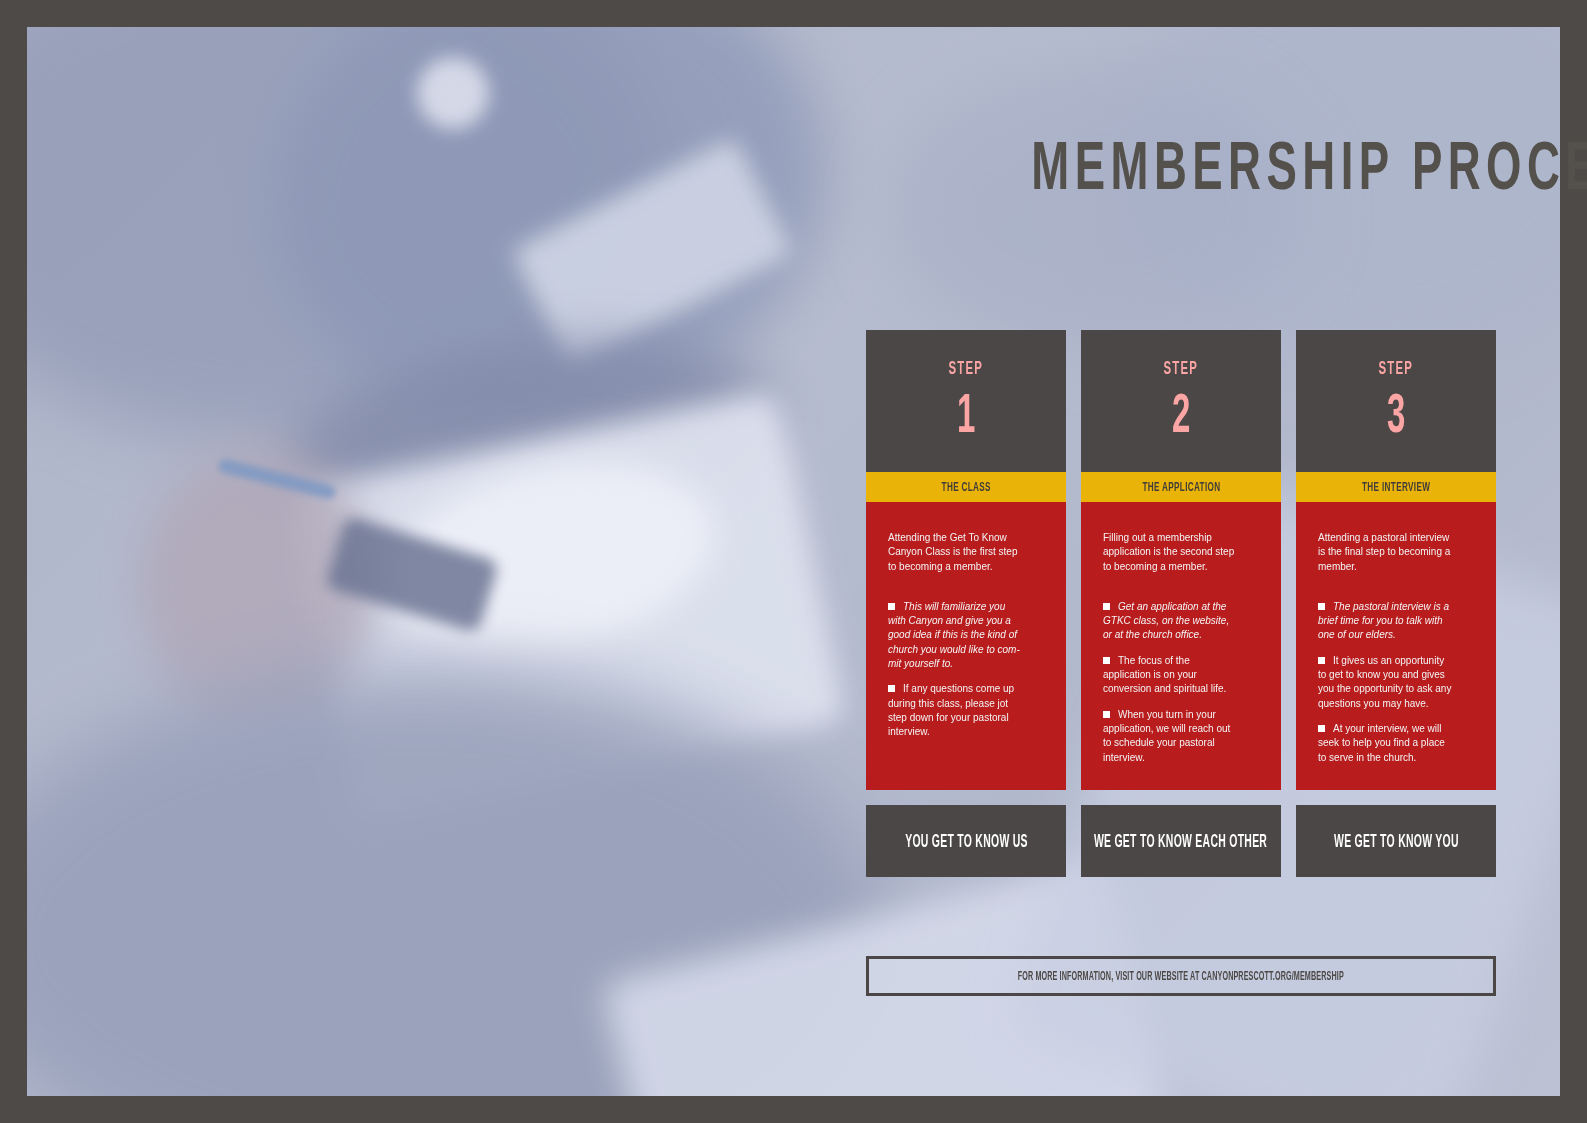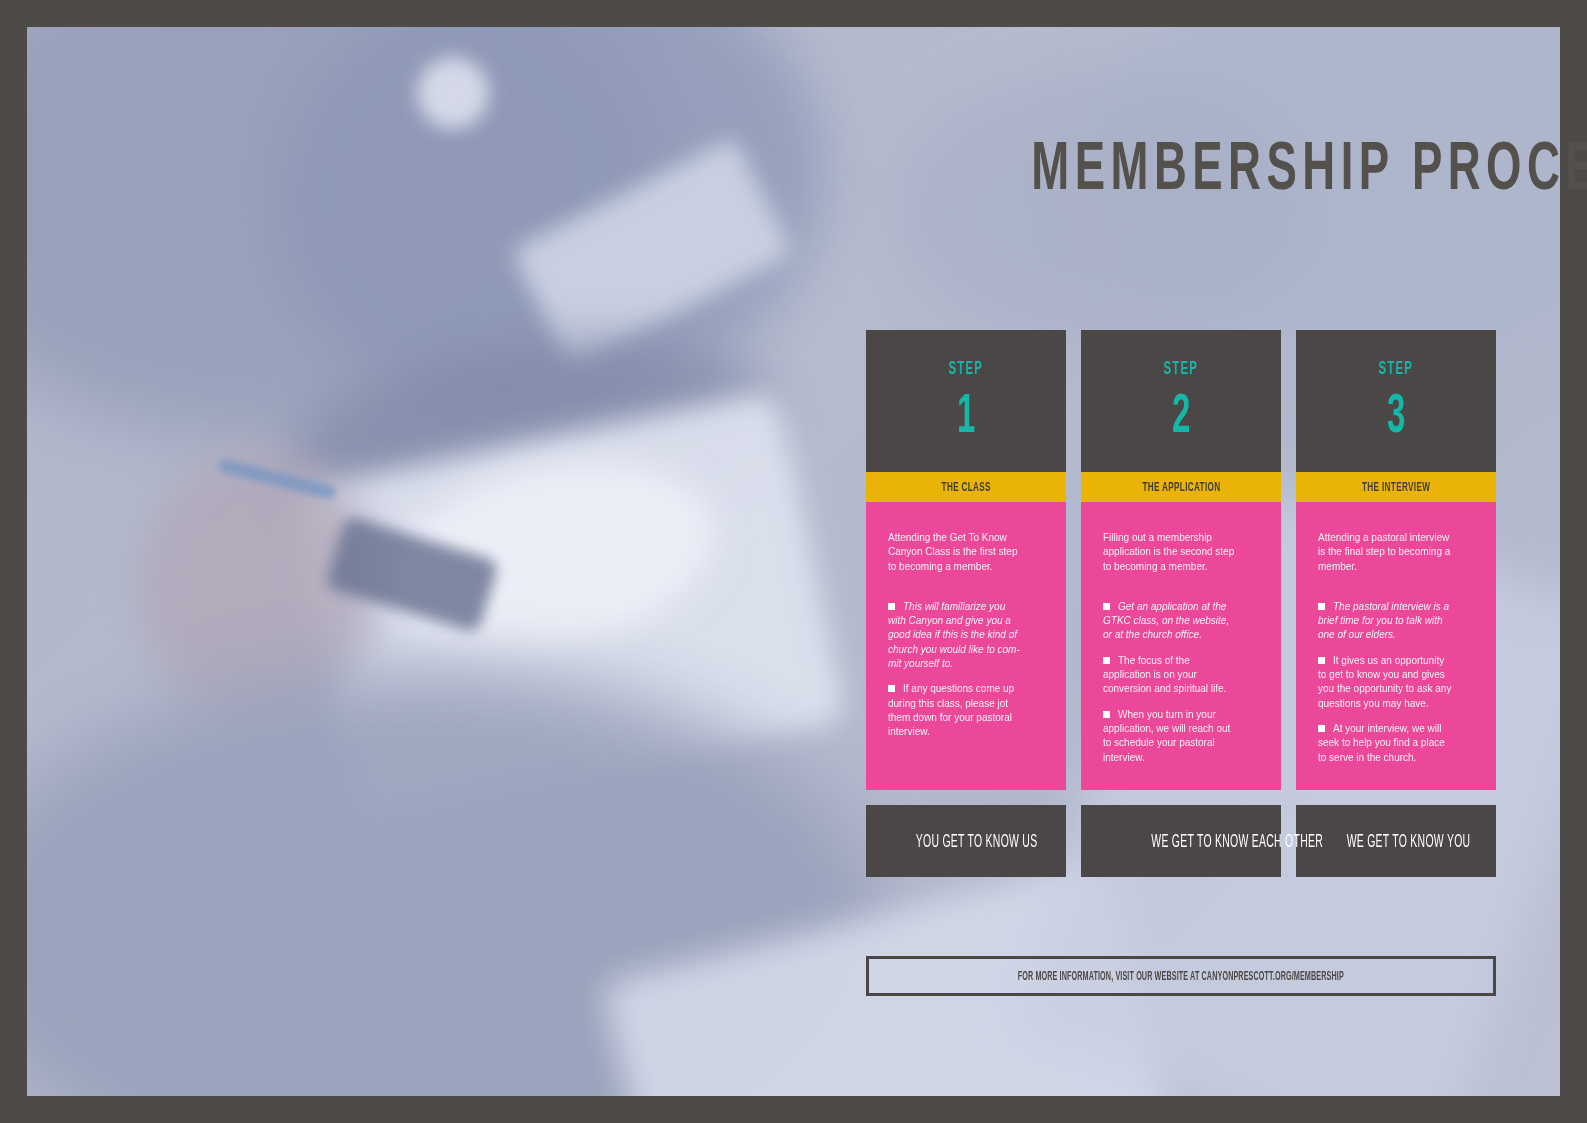--- a/index.html
+++ b/index.html
@@ -38,51 +38,51 @@
     position:absolute; left:866px; top:131px; width:630px;
     text-align:center; color:#54504c; font-weight:bold;
     font-size:69px; line-height:1; letter-spacing:.12em;
   }
   .title .cond { transform:scaleX(.66); }
 
   
   .grid { position:absolute; left:866px; top:330px; width:630px; display:flex; gap:15px; }
   .card { width:200px; display:flex; flex-direction:column; }
   .card-header {
-    height:142px; background:#4a4746; color:#14b8a6; text-align:center;
+    height:142px; background:#4a4746; color:#fca5a5; text-align:center;
     box-sizing:border-box; padding-top:28px;
   }
   .step-label { font-size:19px; font-weight:bold; letter-spacing:2px; line-height:1; }
   .step-label .cond { transform:scaleX(.6); }
   .step-number { font-size:55px; font-weight:bold; line-height:1; margin-top:9px; }
   .step-number .cond { transform:scaleX(.6); }
   .step-band {
     height:30px; background:#eab308; color:#403d3a;
     display:flex; align-items:center; justify-content:center;
     font-size:12px; font-weight:bold; letter-spacing:.5px;
   }
   .step-band .cond { transform:scaleX(.68); }
   .card-body {
-    height:288px; background:#ec4899; color:#f4f4f6;
+    height:288px; background:#b91c1c; color:#f4f4f6;
     box-sizing:border-box; padding:29px 14px 0 22px;
     font-size:10px; line-height:14.3px;
   }
   .intro { white-space:pre-line; }
   .bullets { margin-top:26px; }
   .bullet { margin-top:11px; }
   .bullet:first-child { margin-top:16px;font-style:italic; }
   .sq { display:inline-block; width:7px; height:7px; background:#ffffff; margin-right:8px; }
   .bullet-text { white-space:pre-line; }
 
   
   .bars { position:absolute; left:866px; top:805px; width:630px; display:flex; gap:15px; }
   .bar {
     width:200px; height:72px; background:#4a4746; color:#fff;
-    display:flex; align-items:center; 
-    font-size:19px; font-weight:normal; letter-spacing:.5px;
+    display:flex; align-items:center; justify-content:center;
+    font-size:19px; font-weight:bold; letter-spacing:.5px;
   }
   .bar .cond { transform:scaleX(.55); }
 
   
   .footer {
     position:absolute; left:866px; top:956px; width:630px; height:40px;
     border:3px solid #4a4746; box-sizing:border-box;
     display:flex; align-items:center; justify-content:center;
     color:#4c4845; font-size:12px; font-weight:bold; letter-spacing:.2px;
   }
@@ -128,21 +128,21 @@
 Canyon Class is the first step
 to becoming a member.</div>
         <div class="bullets">
           <div class="bullet"><span class="sq"></span><span class="bullet-text">This will familiarize you
 with Canyon and give you a
 good idea if this is the kind of
 church you would like to com-
 mit yourself to.</span></div>
           <div class="bullet"><span class="sq"></span><span class="bullet-text">If any questions come up
 during this class, please jot
-them down for your pastoral
+step down for your pastoral
 interview.</span></div>
         </div>
       </div>
     </div>
 
     <div class="card">
       <div class="card-header">
         <div class="step-label"><span class="cond">STEP</span></div>
         <div class="step-number"><span class="cond">2</span></div>
       </div>

